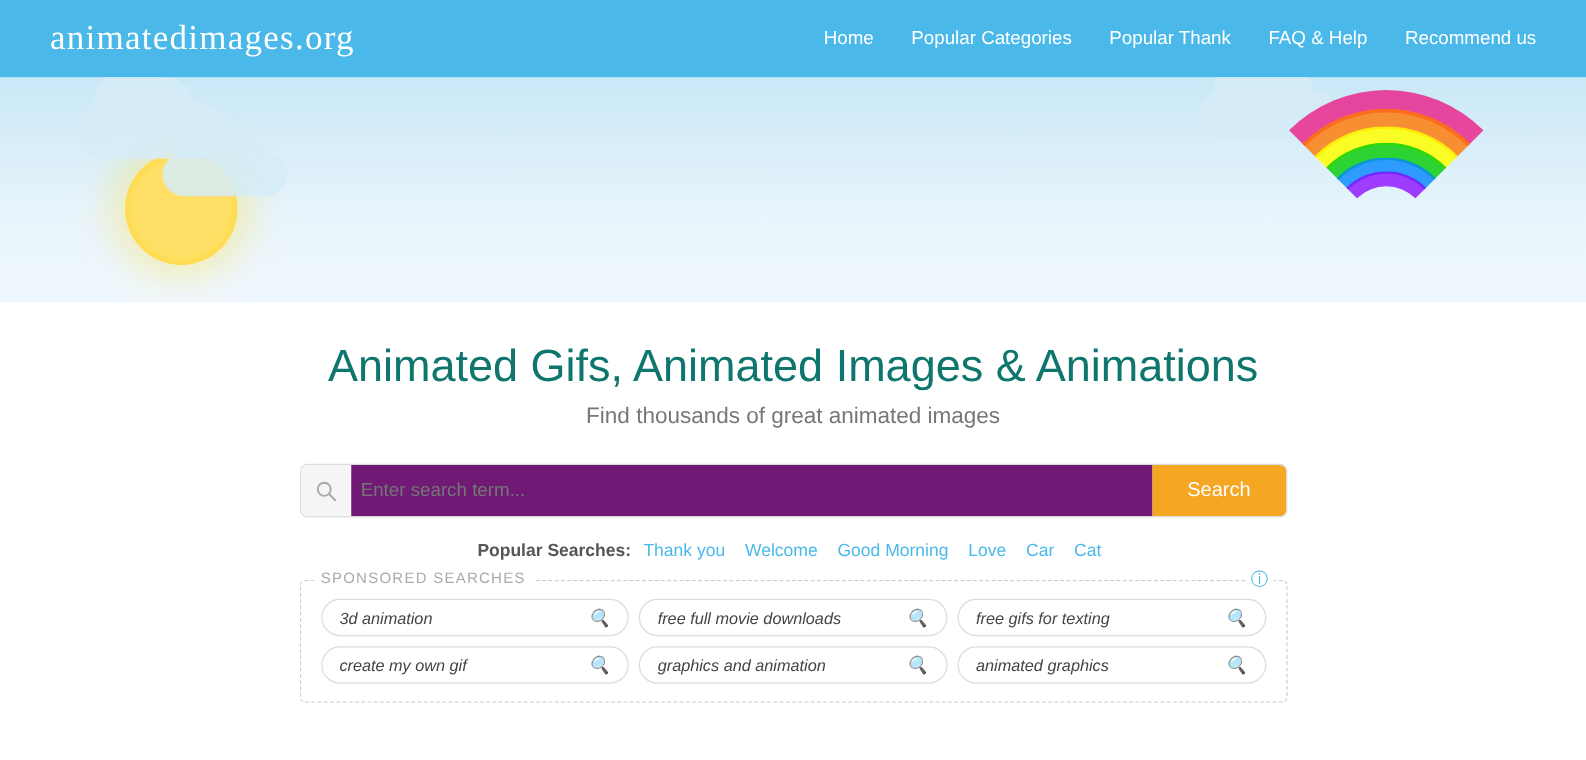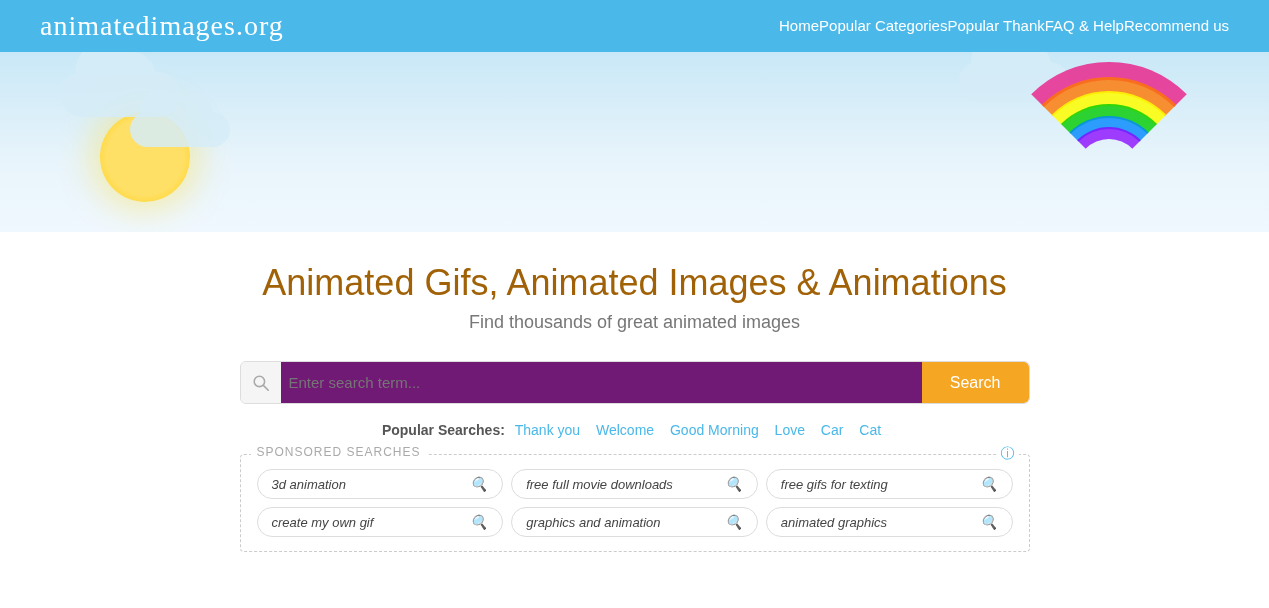--- a/index.html
+++ b/index.html
@@ -4,32 +4,33 @@
   <style>
     * { margin: 0; padding: 0; box-sizing: border-box; }
     body { font-family: Arial, sans-serif; background: #fff; width: 1269px; overflow-x: hidden; }
 
     
     .navbar {
       background: #4ab8e8;
       display: flex;
       align-items: center;
       padding: 0 40px;
-      height: 52px;
+      height: 62px;
     }
     .logo {
       font-family: 'Brush Script MT', cursive;
       color: #fff;
       font-size: 28px;
       letter-spacing: 1px;
       flex: 0 0 auto;
       margin-right: auto;
     }
     .nav-links {
       display: flex;
+      gap: 30px;
       list-style: none;
     }
     .nav-links li a {
       color: #fff;
       text-decoration: none;
       font-size: 15px;
     }
 
     
     .hero {
@@ -99,21 +100,21 @@
 
     
     .main-content {
       text-align: center;
       padding: 30px 40px 20px;
       position: relative;
       z-index: 2;
     }
     .hero-title {
       font-size: 36px;
-      color: #a16207;
+      color: #0f766e;
       font-weight: 300;
       margin-bottom: 8px;
     }
     .hero-subtitle {
       font-size: 18px;
       color: #777;
       font-weight: 300;
       margin-bottom: 28px;
     }
 

